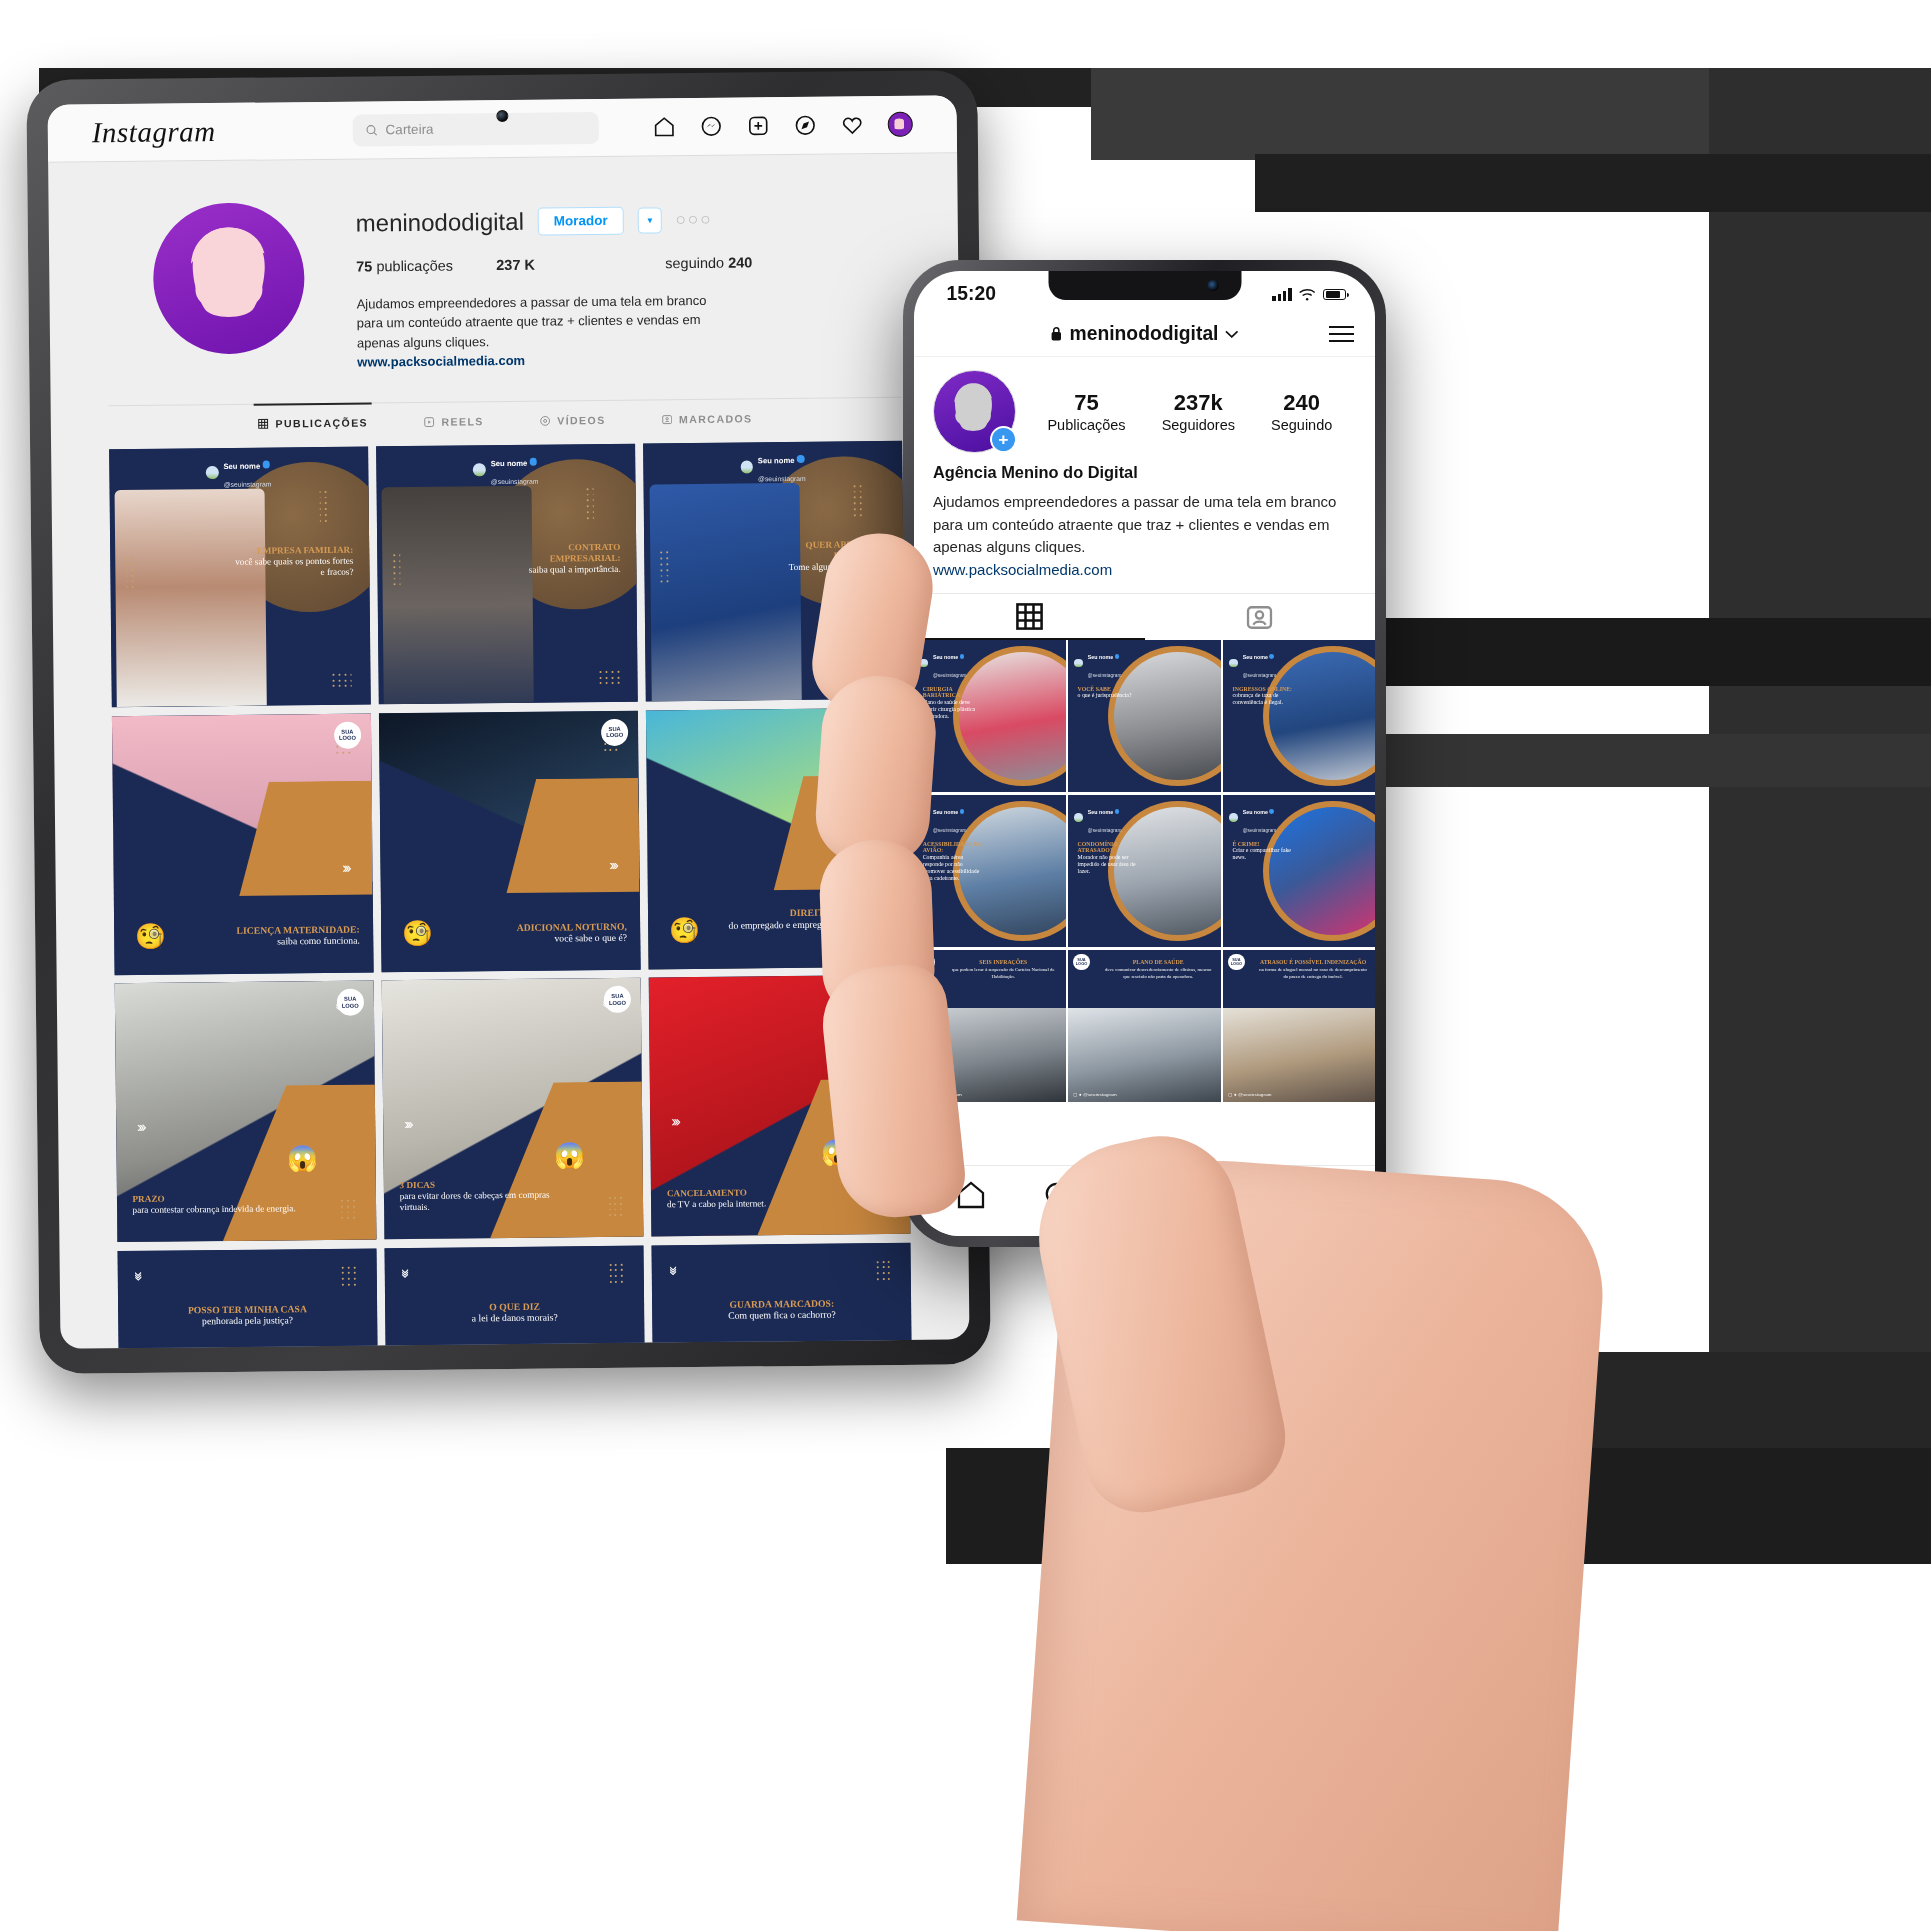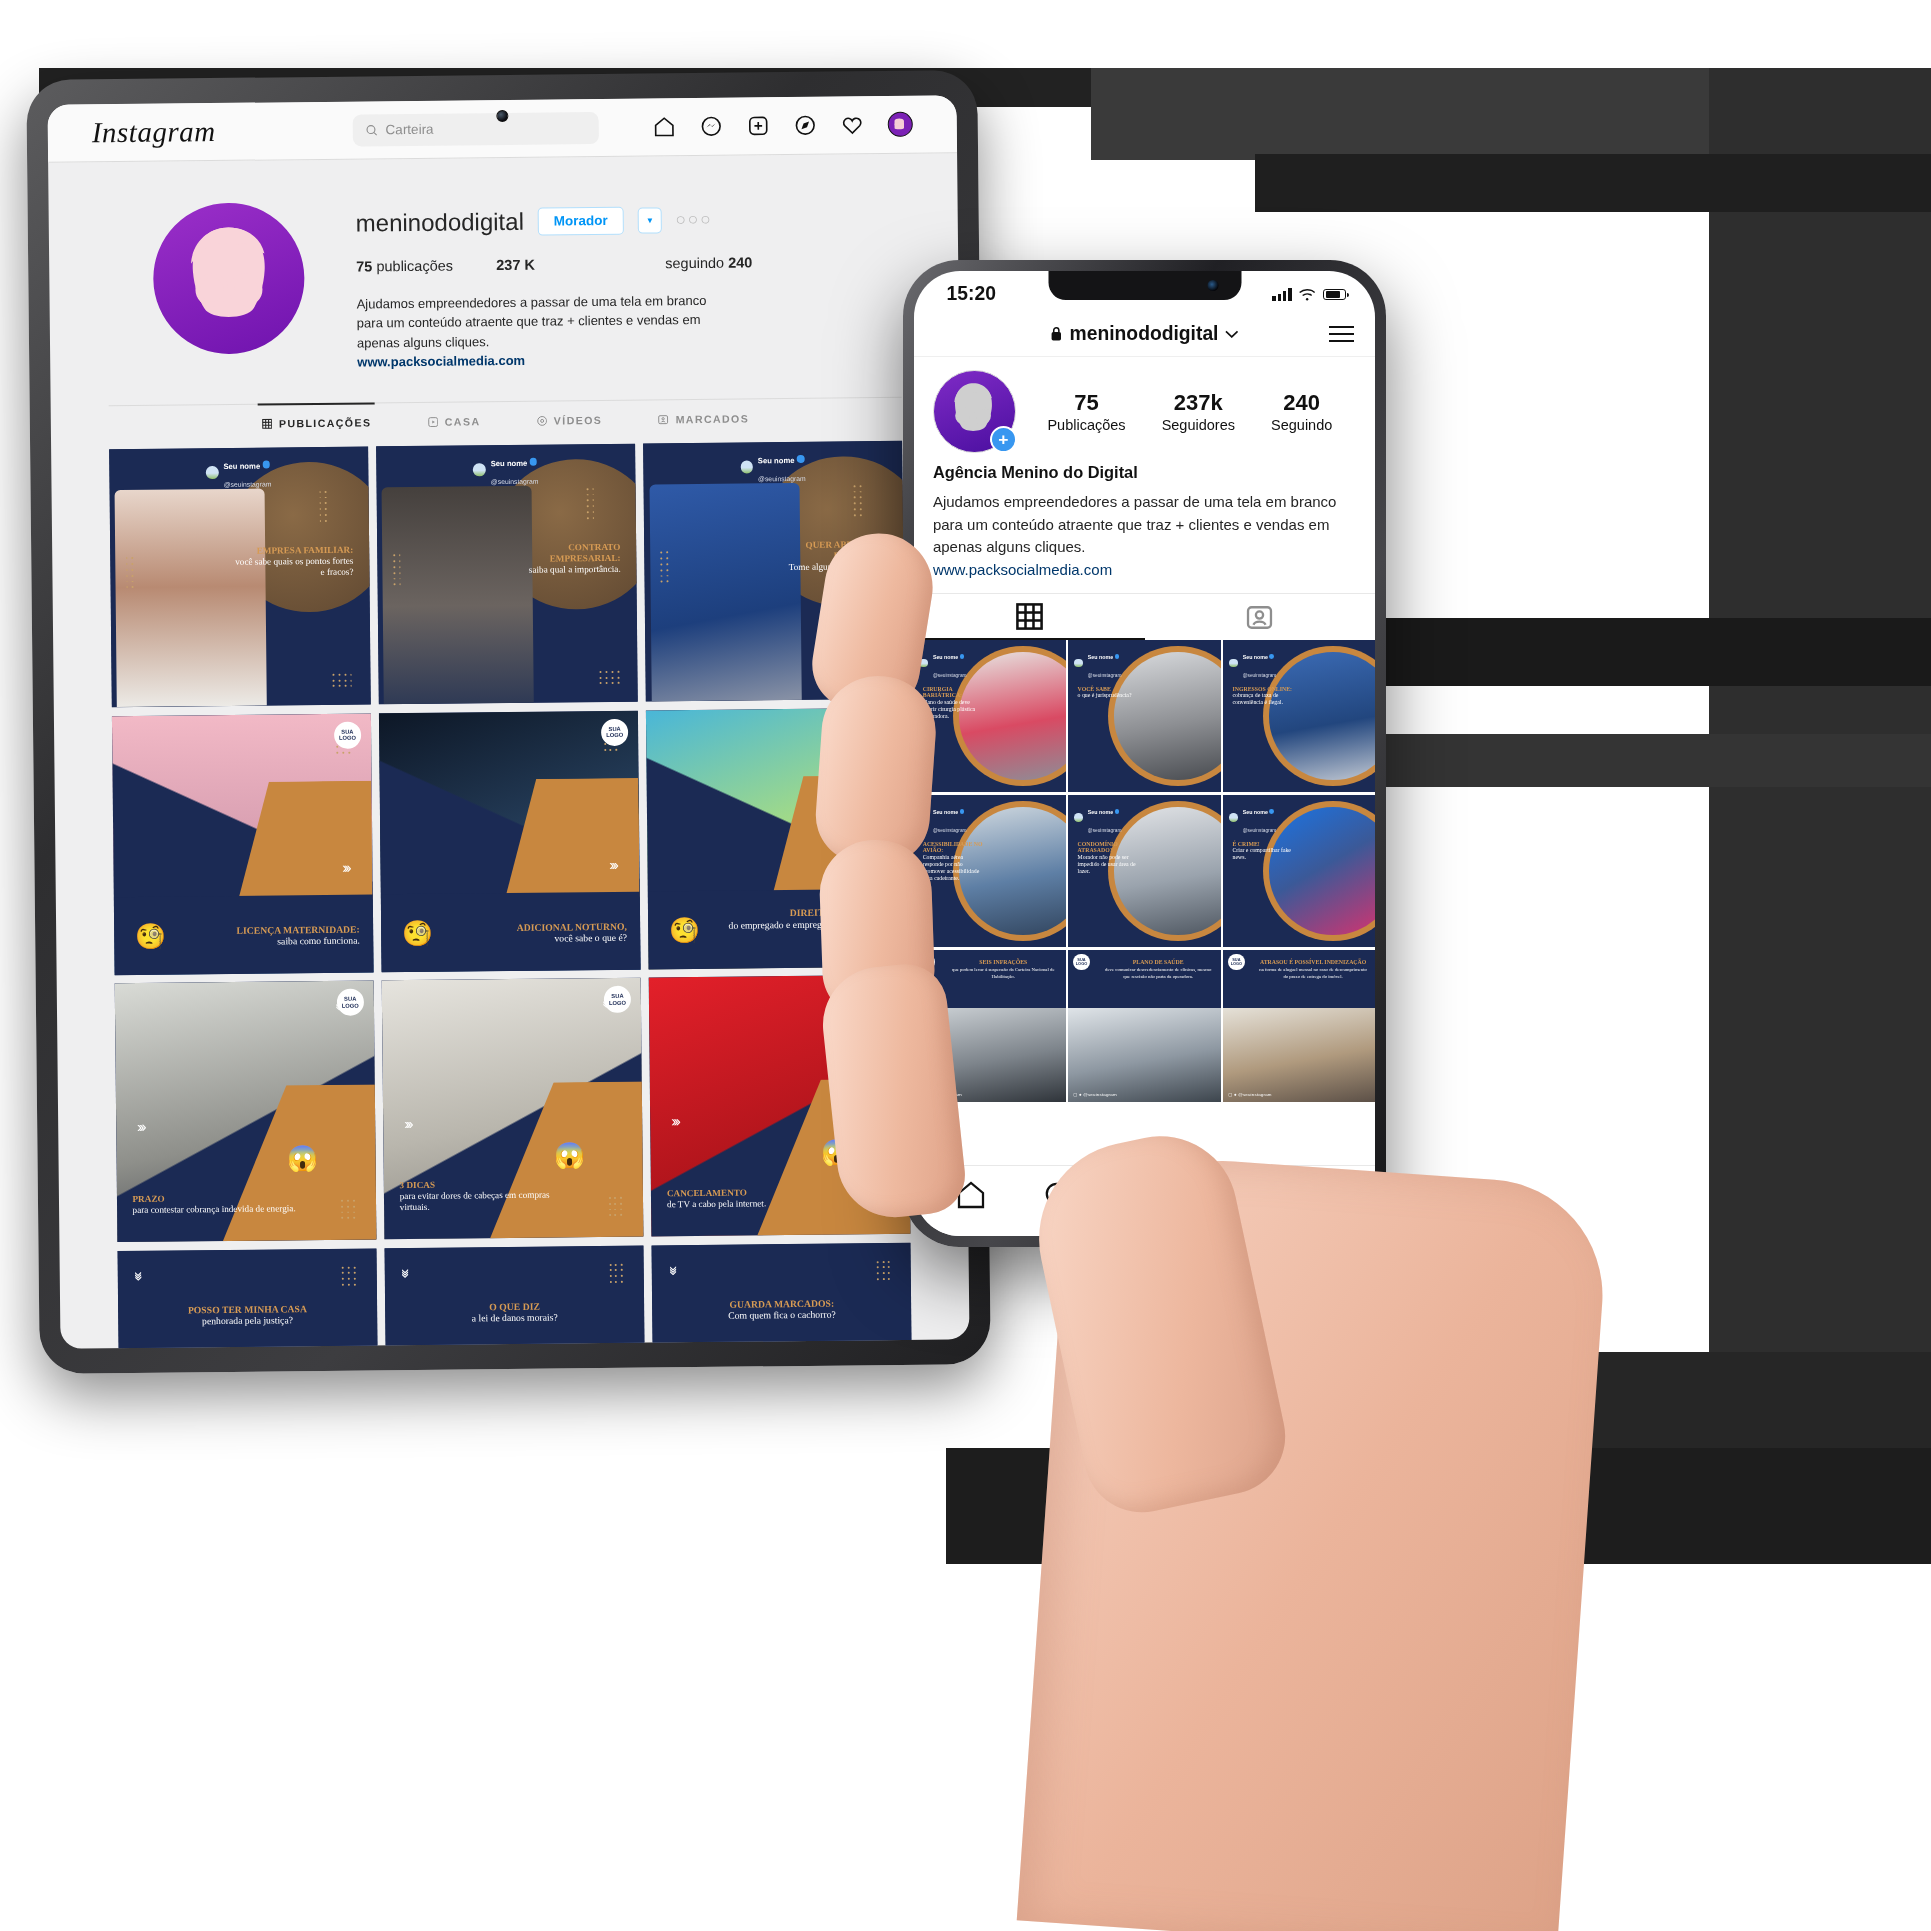--- a/index.html
+++ b/index.html
@@ -329,21 +329,21 @@
             <line x1="8.7" y1="2" x2="8.7" y2="22"></line>
             <line x1="15.3" y1="2" x2="15.3" y2="22"></line>
           </svg>
         <span>PUBLICAÇÕES</span>
       </div>
       <div class="tp-tab">
         <svg width="10.6" height="10.6" viewBox="0 0 24 24" fill="none" stroke="currentColor" stroke-width="2.2">
             <rect x="2" y="2" width="20" height="20" rx="4"></rect>
             <path d="m10 8.5 6 3.5-6 3.5z" fill="currentColor" stroke="none"></path>
           </svg>
-        <span>CASA</span>
+        <span>REELS</span>
       </div>
       <div class="tp-tab">
         <svg width="10.6" height="10.6" viewBox="0 0 24 24" fill="none" stroke="currentColor" stroke-width="2.2">
             <circle cx="12" cy="12" r="10"></circle>
             <circle cx="12" cy="12" r="3.4"></circle>
           </svg>
         <span>VÍDEOS</span>
       </div>
       <div class="tp-tab">
         <svg width="10.6" height="10.6" viewBox="0 0 24 24" fill="none" stroke="currentColor" stroke-width="2.2">

